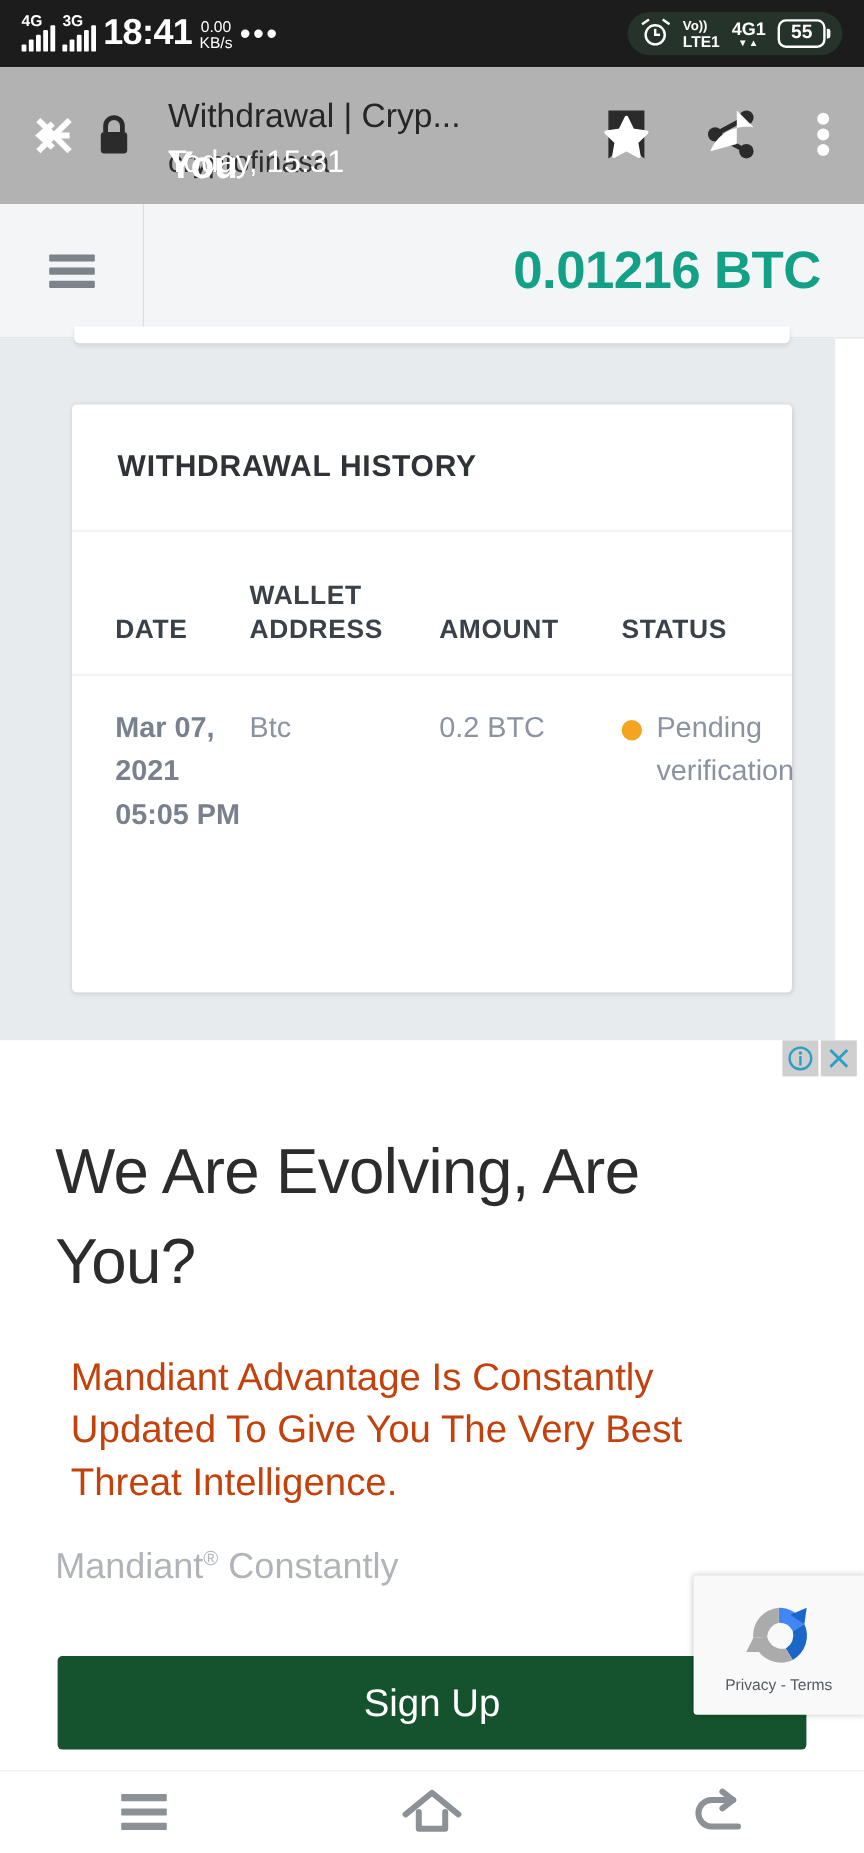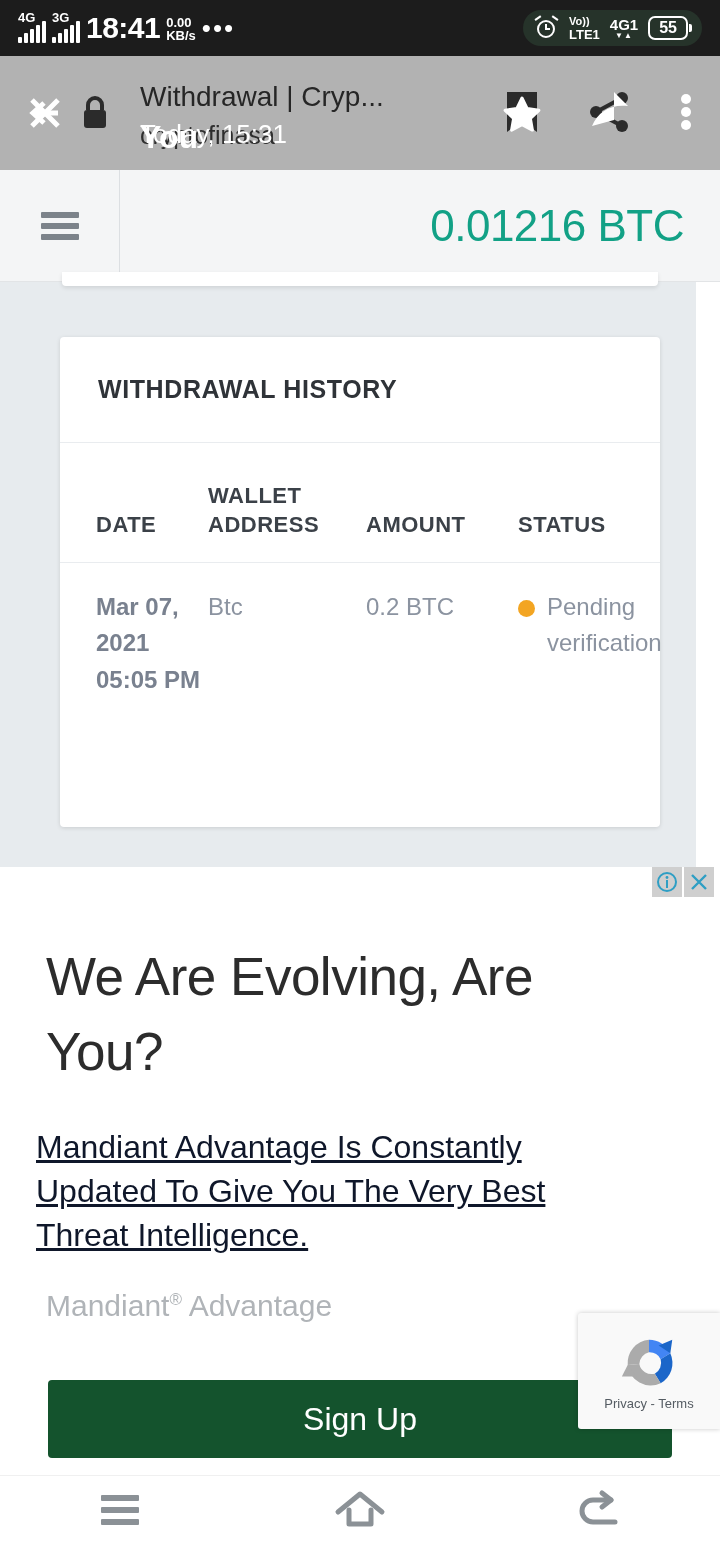--- a/index.html
+++ b/index.html
@@ -26,21 +26,21 @@
     font-size: 13px; font-weight: bold; line-height: 1;
   }
   .bars { display: flex; align-items: flex-end; gap: 2px; height: 20px; }
   .bars i { display: block; width: 4px; background: #ffffff; border-radius: 1px; }
   .bars i:nth-child(1) { height: 6px; }
   .bars i:nth-child(2) { height: 10px; }
   .bars i:nth-child(3) { height: 14px; }
   .bars i:nth-child(4) { height: 18px; }
   .bars i:nth-child(5) { height: 22px; }
   .sb-clock { font-size: 30px; font-weight: bold; line-height: 1; letter-spacing: -0.5px; }
-  .sb-speed { font-size: 13px; line-height: 1.05; text-align: left; font-weight: 700;}
+  .sb-speed { font-size: 13px; line-height: 1.05; text-align: center; font-weight: 400;}
   .sb-dots { font-size: 26px; line-height: 0.6; letter-spacing: 2px; padding-bottom: 6px;}
   .sb-right {
     display: flex; align-items: center; gap: 10px;
     background: #26332a; border-radius: 22px; padding: 4px 10px 4px 12px;
   }
   .alarm-icon { width: 24px; height: 24px; position: relative; }
   .alarm-icon .face {
     position: absolute; left: 2px; top: 4px; width: 18px; height: 18px;
     border: 2px solid #fff; border-radius: 50%;
   }
@@ -99,21 +99,21 @@
     display: flex; align-items: center;
     border-bottom: 1px solid #e2e4e6;
   }
   .hamburger-cell {
     width: 120px; height: 112px; display: flex; align-items: center; justify-content: center;
     border-right: 1px solid #dcdfe2;
   }
   .hamburger-cell .lines i { display:block; width: 38px; height: 6px; background: #7c838a; margin: 5px 0; border-radius: 1px;}
   .balance-val {
     flex: 1; text-align: right; padding-right: 36px;
-    font-size: 44px; color: #12a186; font-weight: 400; letter-spacing: -0.5px;
+    font-size: 44px; color: #12a186; font-weight: 700; letter-spacing: -0.5px;
   }
 
   
   .page {
     position: absolute; top: 282px; left: 0;
     width: 696px; height: 585px;
     background: #e7ebee;
   }
   .card-stub {
     position: absolute; top: -10px; left: 62px; width: 596px; height: 14px;
@@ -168,22 +168,22 @@
     width: 30px; height: 30px; background: #cfcfcf;
     display: flex; align-items: center; justify-content: center;
     color: #2e9ec4;
   }
   .ad-headline {
     position: absolute; top: 72px; left: 46px; width: 610px;
     font-size: 53px; line-height: 1.42; color: #2c2c2c; font-weight: 400;
     letter-spacing: -0.5px;
   }
   .ad-body {
-    position: absolute; top: 258px; left: 36px; width: 600px;
-    font-size: 32px; line-height: 1.38; color: #0f172a; font-weight: 400; text-decoration: underline;
+    position: absolute; top: 258px; left: 59px; width: 600px;
+    font-size: 32px; line-height: 1.38; color: #c2410c; font-weight: 400;
   }
   .ad-advertiser {
     position: absolute; top: 422px; left: 46px;
     font-size: 30px; color: #b0b4b8;
   }
   .ad-advertiser sup { font-size: 17px; vertical-align: super; }
   .ad-cta {
     position: absolute; top: 513px; left: 48px;
     width: 624px; height: 78px; background: #14532d;
     border: none; border-radius: 4px;
@@ -371,21 +371,21 @@
         <path d="M4 4 L18 18 M18 4 L4 18" stroke="#2e9ec4" stroke-width="2.4"></path>
       </svg>
     </div>
   </div>
 
   <div class="ad-headline">We Are Evolving, Are You?</div>
   <div class="ad-body">Mandiant Advantage Is Constantly Updated To Give You The Very Best Threat Intelligence.</div>
 
   <div class="ad-advertiser">
     <span>Mandiant</span><sup>®</sup>
-    <span>Advantage</span>
+    <span>Constantly</span>
   </div>
 
   <button class="ad-cta">Sign Up</button>
 </div>
 
 <div class="recaptcha">
   <svg width="62" height="62" viewBox="0 0 64 64">
     <path d="M32 8 A24 24 0 0 1 54 22 L44 28 A13 13 0 0 0 32 21 Z" fill="#4285f4"></path>
     <path d="M54 22 L56 8 L42 14 Z" fill="#1b66c9"></path>
     <path d="M54 22 A24 24 0 0 1 44 53 L38 43 A13 13 0 0 0 44 28 Z" fill="#1b66c9"></path>

